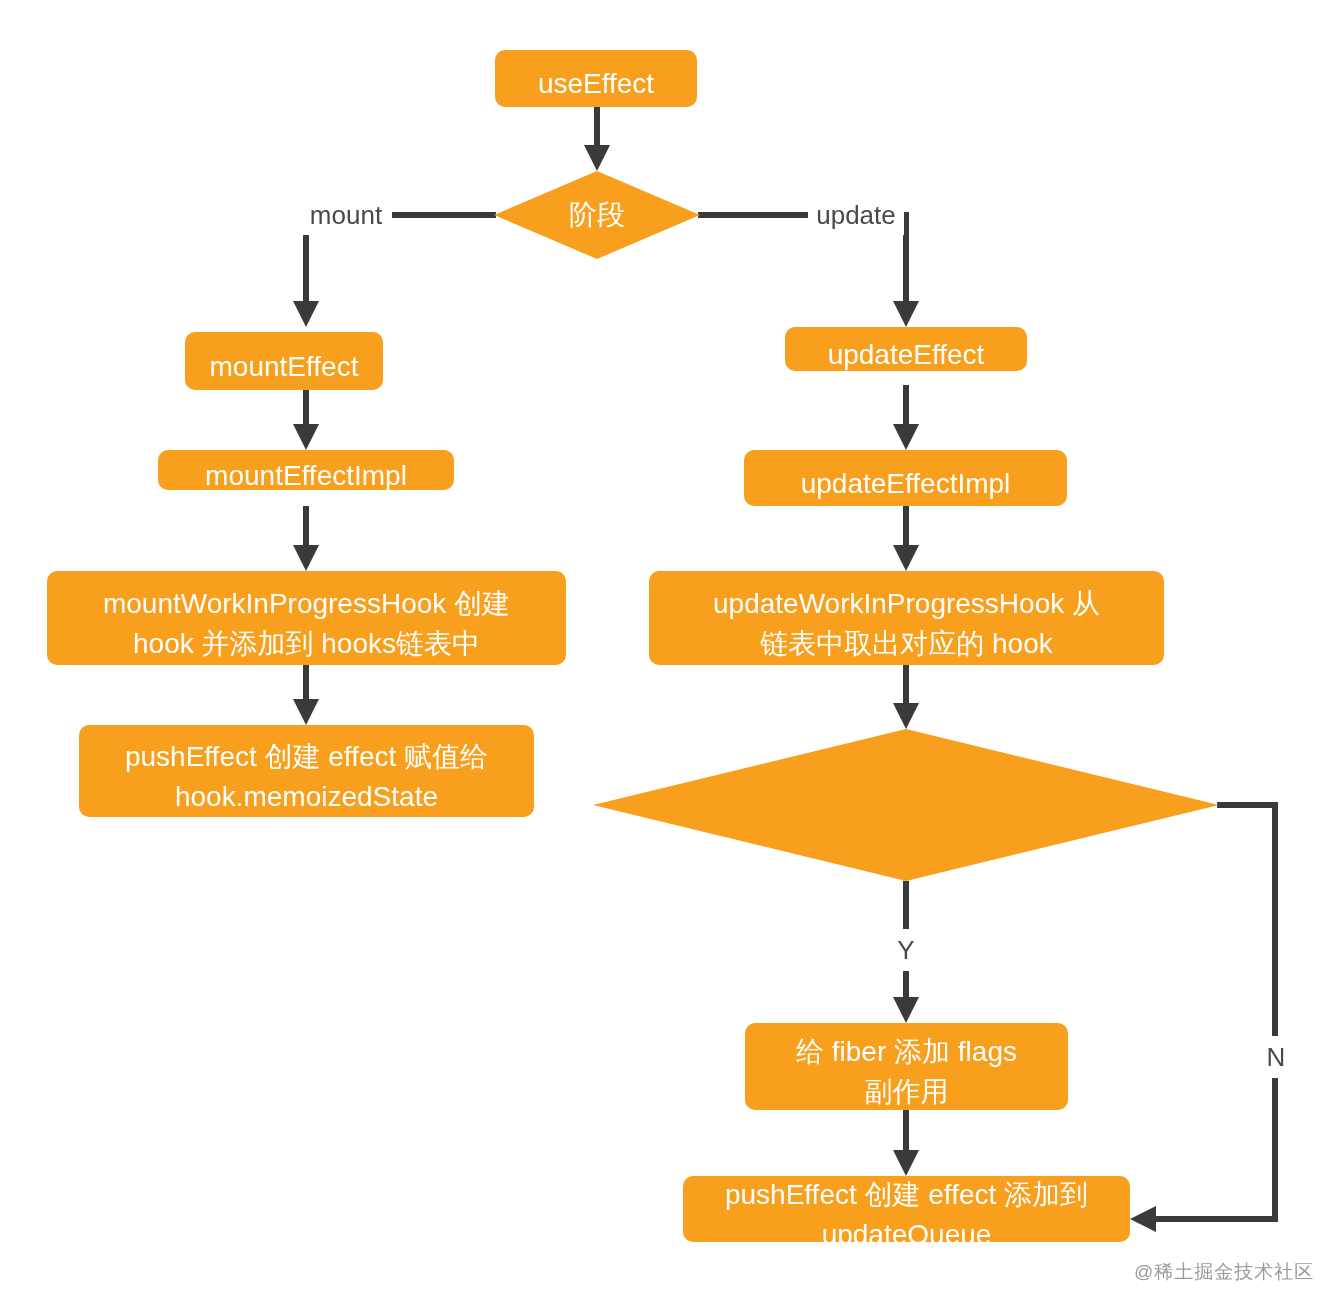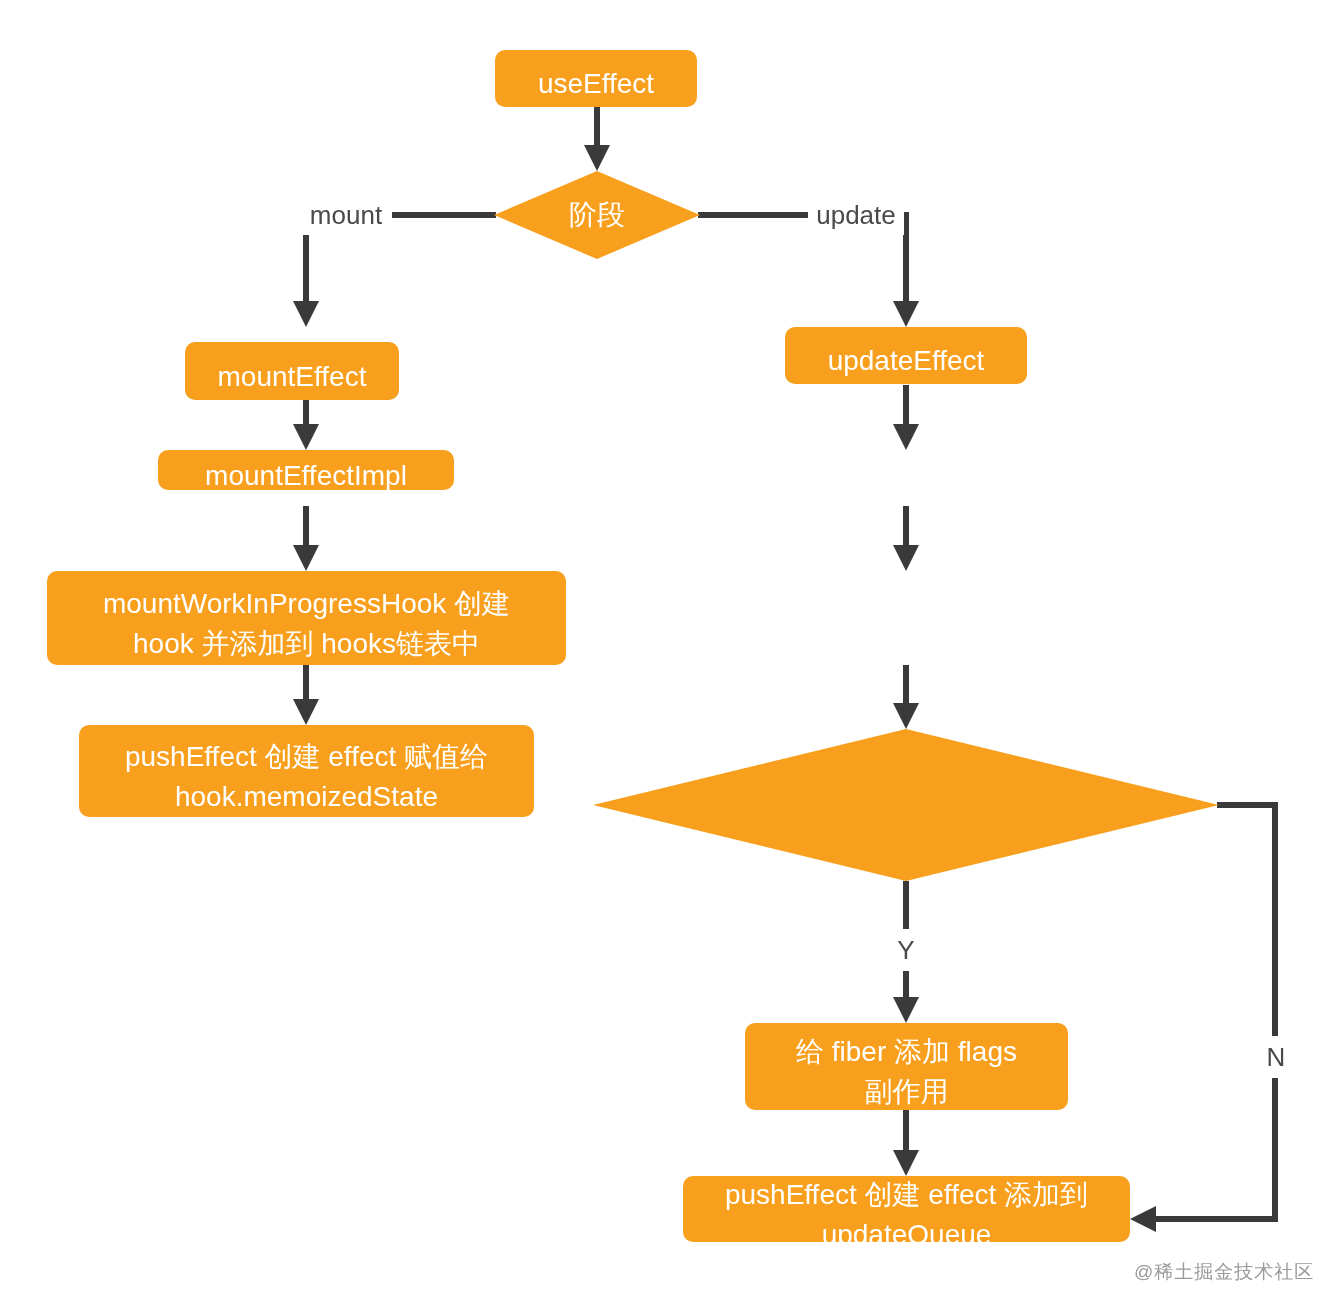--- a/index.html
+++ b/index.html
@@ -153,41 +153,47 @@
     <span class="node-text">useEffect</span>
   </div>
 
   <div class="diamond" style="left:494px;top:171px;width:206px;height:88px">
     <svg viewBox="0 0 206 88" preserveAspectRatio="none">
       <polygon points="103,0 206,44 103,88 0,44" fill="#F8A01D"></polygon>
     </svg>
     <div class="diamond-text">阶段</div>
   </div>
 
-  <div class="node" style="left:185px;top:342px;width:214px;height:58px">
+  <div class="node" style="left:185px;top:332px;width:198px;height:58px">
     <span class="node-text">mountEffect</span>
   </div>
 
   <div class="node" style="left:158px;top:450px;width:296px;height:40px">
     <span class="node-text">mountEffectImpl</span>
   </div>
 
   <div class="node" style="left:79px;top:725px;width:455px;height:92px">
     <span class="node-text" style="padding:0 28px">pushEffect 创建 effect 赋值给 hook.memoizedState</span>
   </div>
 
   <div class="node" style="left:47px;top:571px;width:519px;height:94px">
     <span class="node-text" style="padding:0 26px">mountWorkInProgressHook 创建 hook 并添加到 hooks链表中</span>
   </div>
 
-  <div class="node" style="left:785px;top:327px;width:242px;height:57px">
+  <div class="node" style="left:785px;top:327px;width:242px;height:44px">
     <span class="node-text">updateEffect</span>
   </div>
 
-
+  <div class="node" style="left:744px;top:450px;width:323px;height:56px">
+    <span class="node-text">updateEffectImpl</span>
+  </div>
+
+  <div class="node" style="left:649px;top:571px;width:515px;height:94px">
+    <span class="node-text" style="padding:0 52px">updateWorkInProgressHook 从链表中取出对应的 hook</span>
+  </div>
 
   <div class="diamond" style="left:593px;top:729px;width:626px;height:152px">
     <svg viewBox="0 0 626 152" preserveAspectRatio="none">
       <polygon points="313,0 626,76 313,152 0,76" fill="#F8A01D"></polygon>
     </svg>
   </div>
 
   <div class="node" style="left:745px;top:1023px;width:323px;height:87px">
     <span class="node-text" style="padding:0 36px">给 fiber 添加 flags 副作用</span>
   </div>

